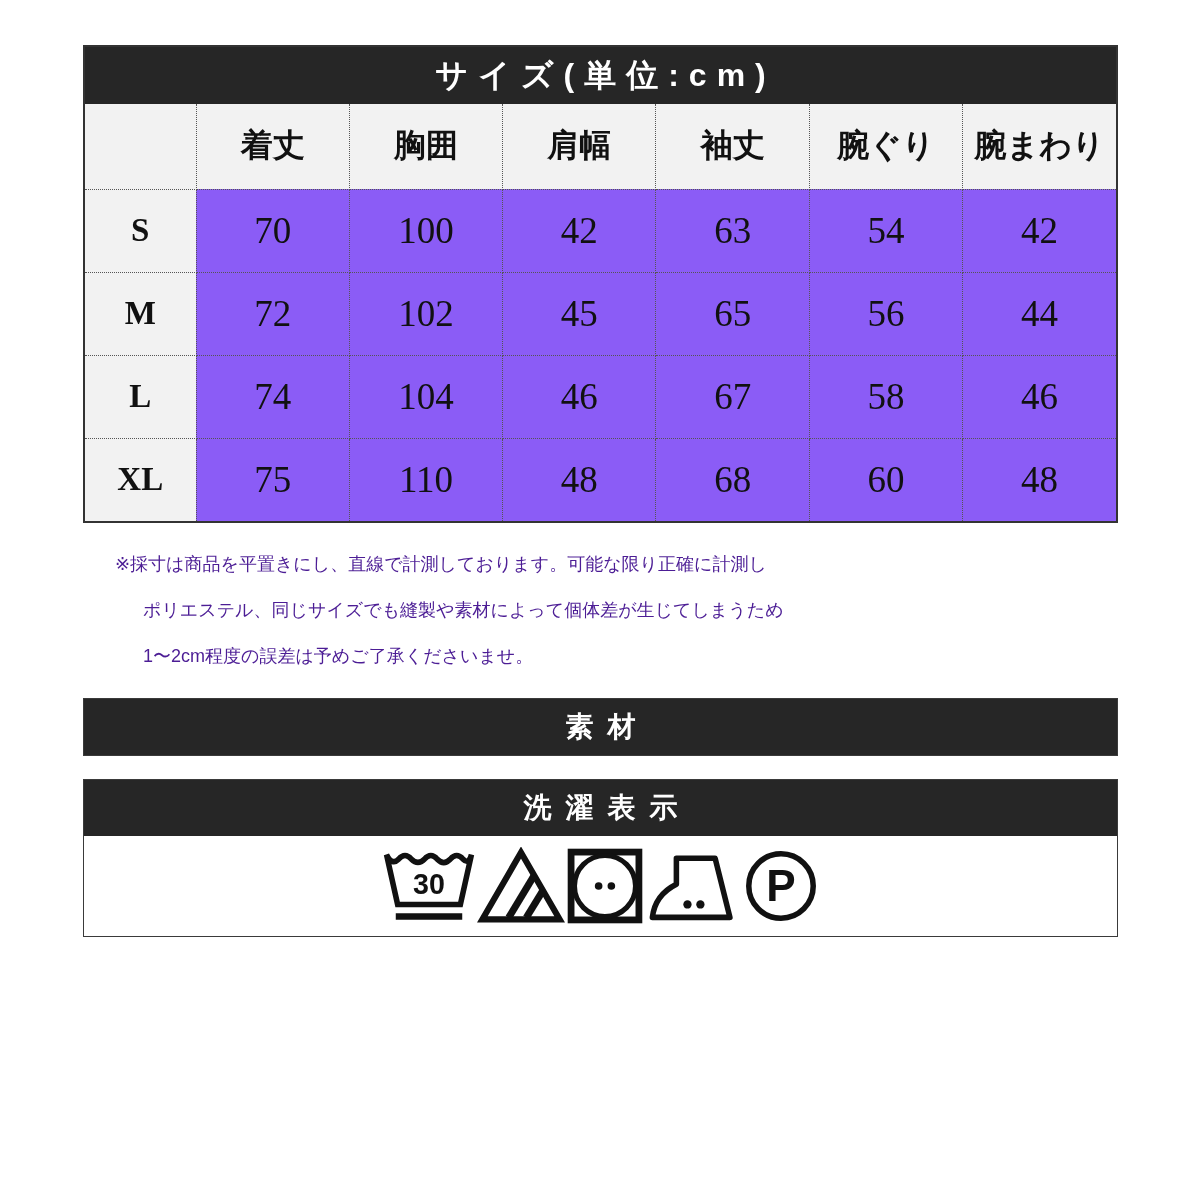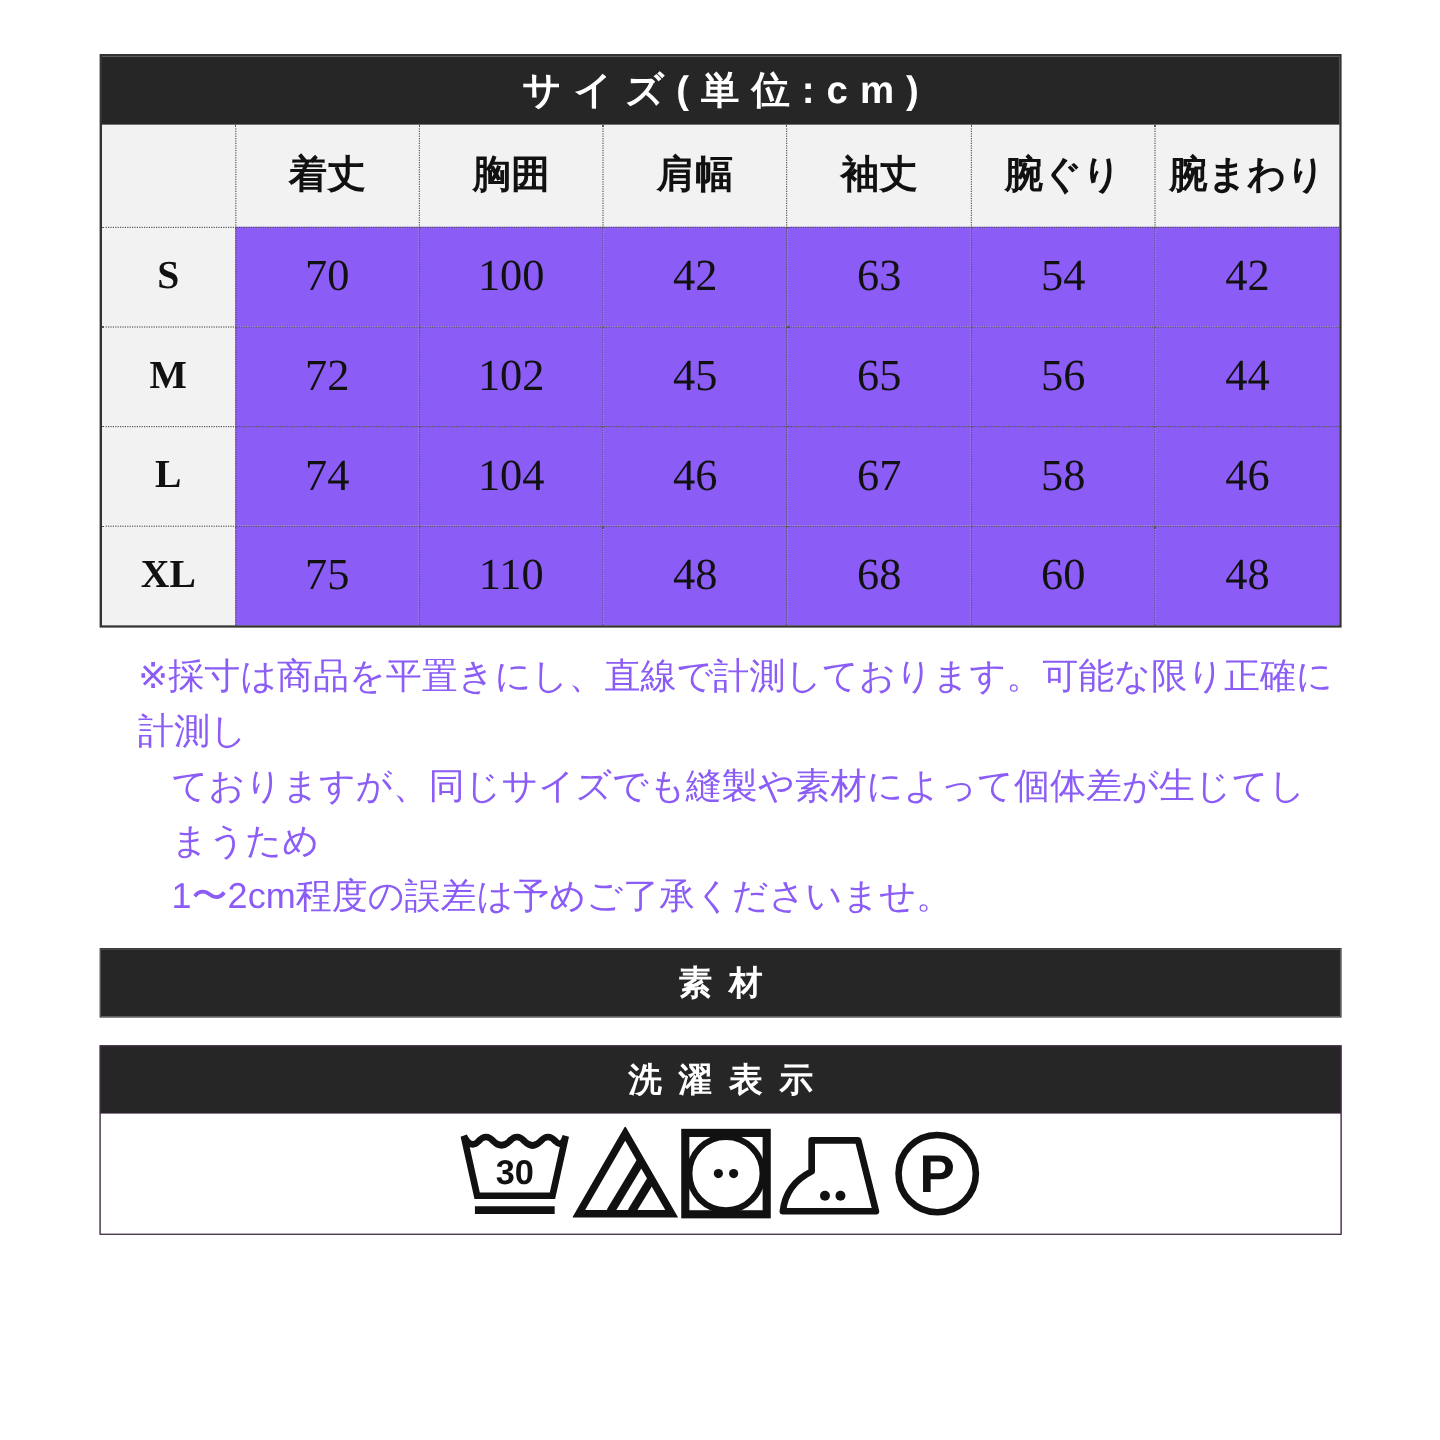--- a/index.html
+++ b/index.html
@@ -39,21 +39,21 @@
   }
   table.size-table tbody tr { height: 83px; }
   table.size-table tbody th {
     background: #f2f2f2; font-size: 33px; font-weight: bold;
   }
   table.size-table tbody td {
     background: #8b5cf6; font-size: 37px; font-weight: 400;
   }
 
   
-  .note { font-size: 30px; line-height: 46px; color: #8b5cf6; }
+  .note { font-size: 18px; line-height: 46px; color: #4c1d95; }
   .note-1 { margin-top: 18px; }
   .note-2 { margin-top: 26px; }
   .note .note-line { margin-left: 60px; }
   .note .note-line.first { margin-left: 32px; }
 
   
   .info-box { border: 1px solid #3a3a3a; background: #701a75; }
   .material-box { margin-top: 19px; }
   .wash-box { margin-top: 23px; }
   .info-box .bar { height: 56px; }
@@ -137,21 +137,21 @@
           <td>68</td>
           <td>60</td>
           <td>48</td>
         </tr>
       </tbody>
     </table>
   </section>
 
   <div class="note note-1">
     <div class="note-line first">※採寸は商品を平置きにし、直線で計測しております。可能な限り正確に計測し</div>
-    <div class="note-line">ておりますが、同じサイズでも縫製や素材によって個体差が生じてしまうため</div>
+    <div class="note-line">ポリエステル、同じサイズでも縫製や素材によって個体差が生じてしまうため</div>
     <div class="note-line">1〜2cm程度の誤差は予めご了承くださいませ。</div>
   </div>
 
   <section class="info-box material-box">
     <div class="bar">
       <span>素材</span>
     </div>
   </section>
 
   <section class="info-box wash-box">

